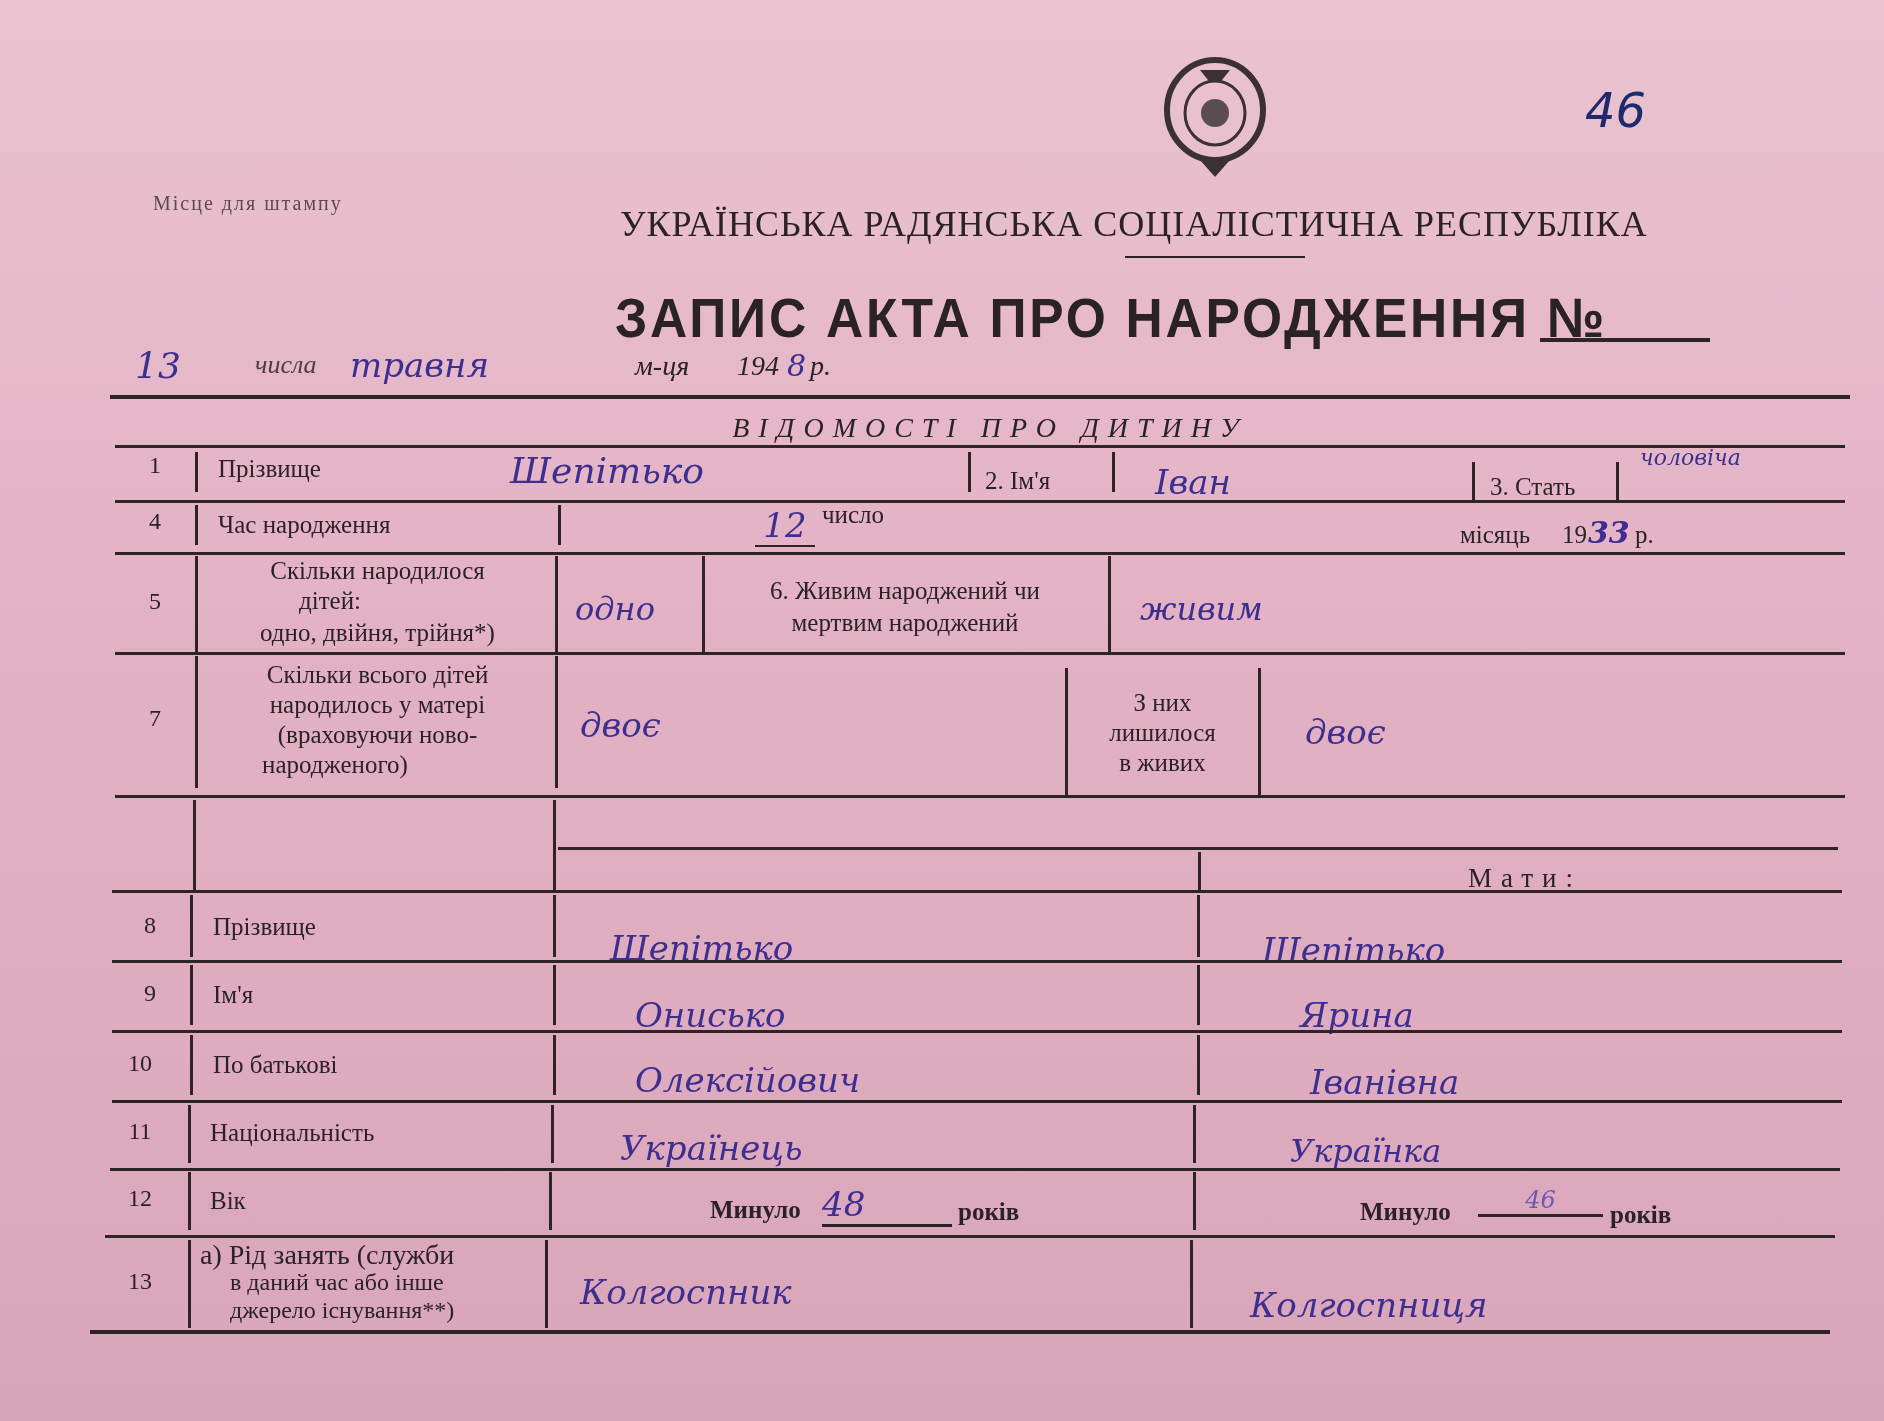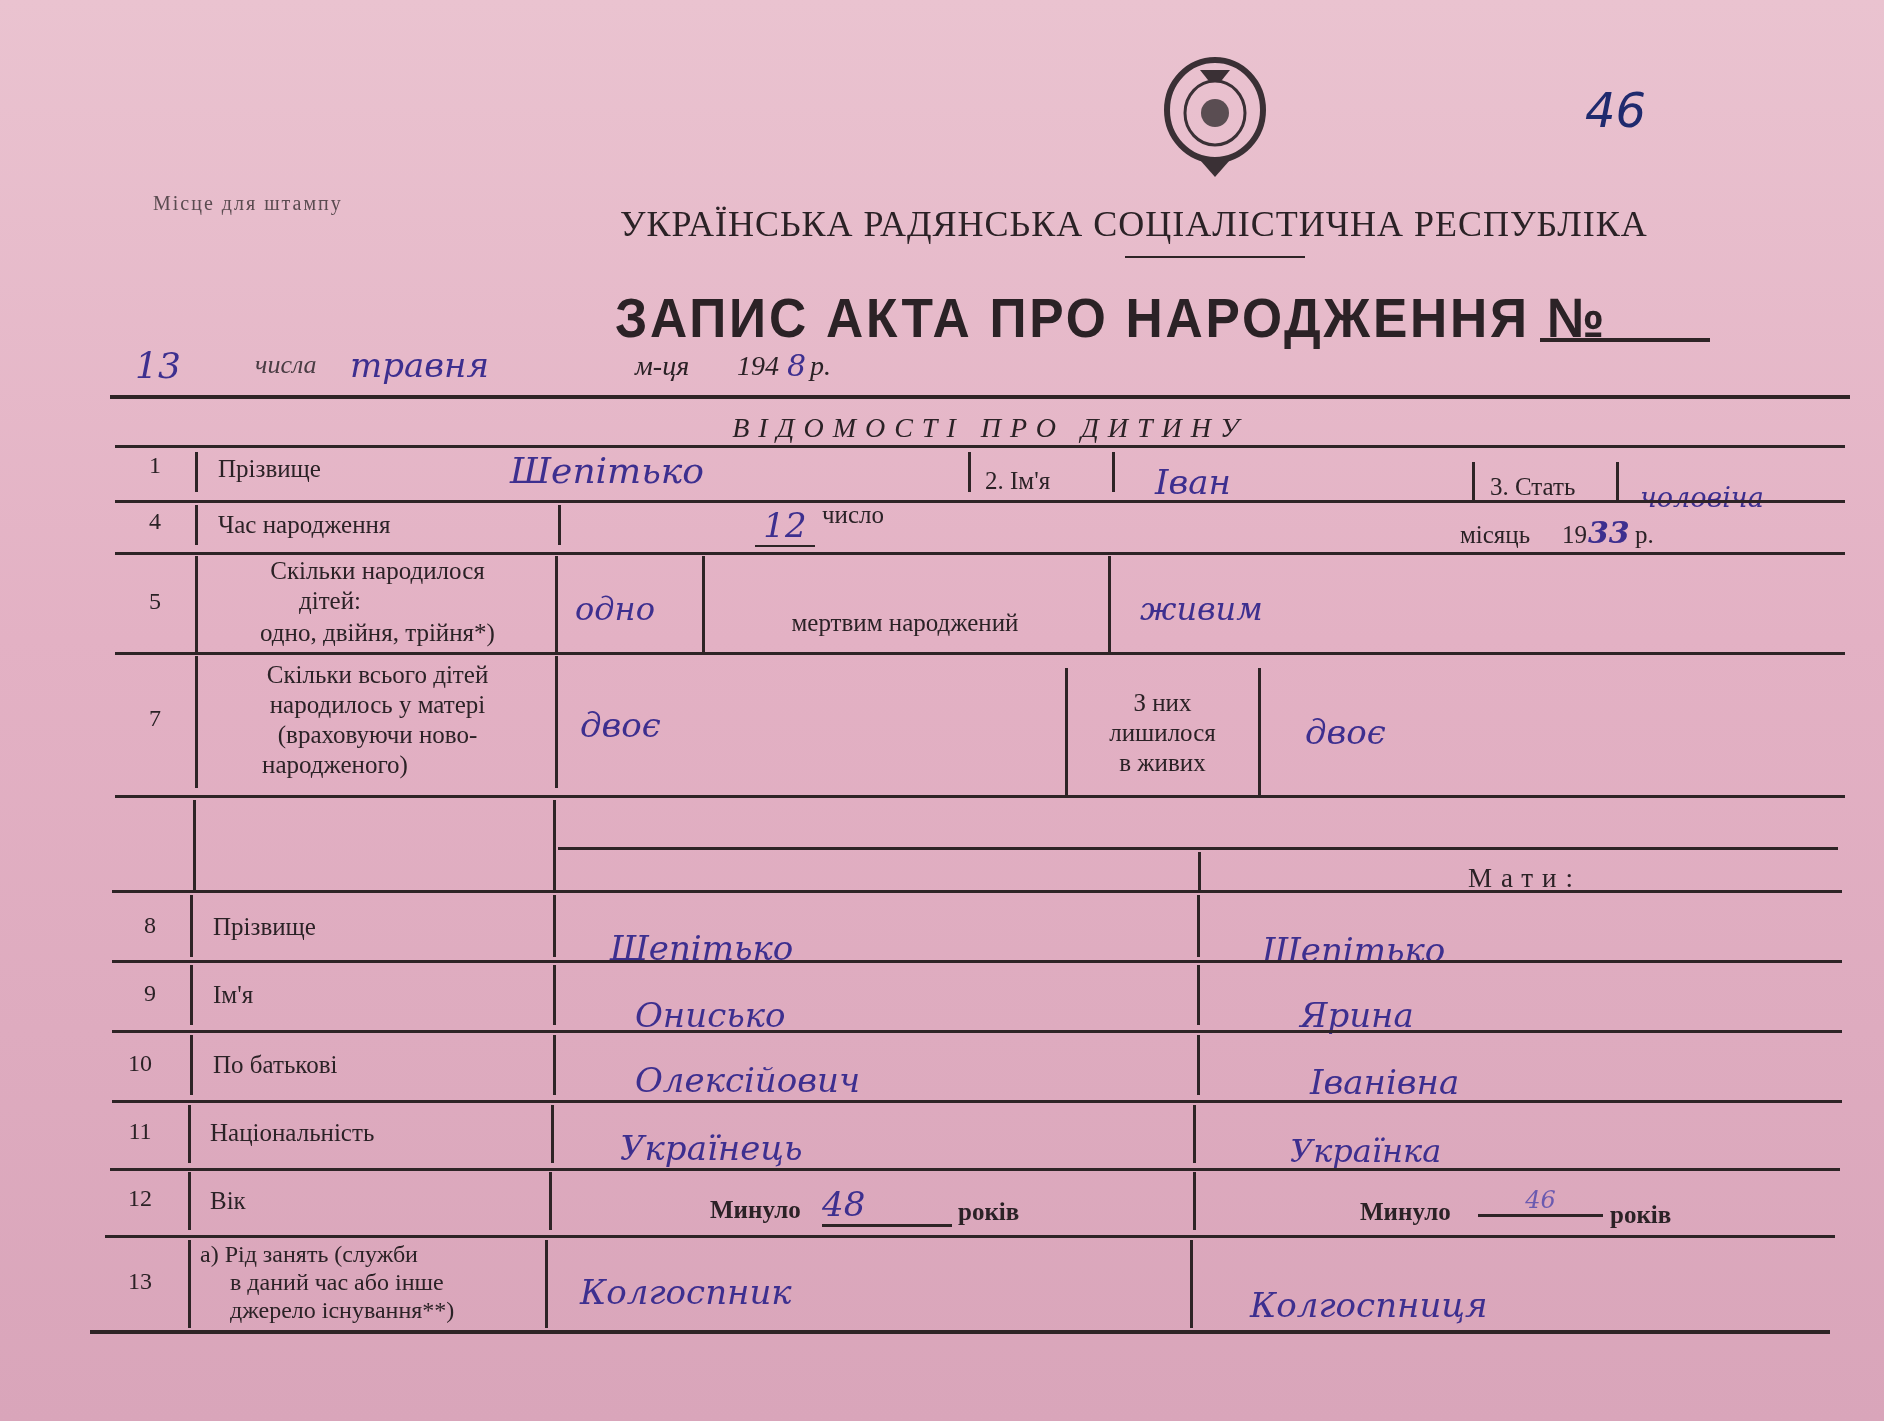--- a/index.html
+++ b/index.html
@@ -71,21 +71,21 @@
   <div class="vline" style="left:195px; top:452px; height:40px;"></div>
   <div class="lbl" style="left:218px; top:454px;">Прізвище</div>
   <div class="abs hw" style="left:510px; top:450px; font-size:36px;">Шепітько</div>
   <div class="vline" style="left:968px; top:452px; height:40px;"></div>
   <div class="lbl" style="left:985px; top:466px;">2. Ім'я</div>
   <div class="vline" style="left:1112px; top:452px; height:40px;"></div>
   <div class="abs hw" style="left:1155px; top:462px; font-size:34px;">Іван</div>
   <div class="vline" style="left:1472px; top:462px; height:40px;"></div>
   <div class="lbl" style="left:1490px; top:472px;">3. Стать</div>
   <div class="vline" style="left:1616px; top:462px; height:40px;"></div>
-  <div class="abs hw" style="left:1640px; top:482px; font-size:27px;">чоловіча</div>
+  <div class="abs hw" style="left:1640px; top:445px; font-size:22px;">чоловіча</div>
   <div class="hline" style="left:115px; top:500px; width:1730px;"></div>
 
   <div class="num" style="left:135px; top:508px;">4</div>
   <div class="vline" style="left:195px; top:505px; height:40px;"></div>
   <div class="lbl" style="left:218px; top:510px;">Час народження</div>
   <div class="vline" style="left:558px; top:505px; height:40px;"></div>
   <div class="abs hw" style="left:755px; top:505px; font-size:34px; border-bottom:2px solid #2e2426; width:60px; text-align:center;">12</div>
   <div class="lbl" style="left:822px; top:500px;">число</div>
   <div class="lbl" style="left:1460px; top:520px;">місяць</div>
   <div class="lbl" style="left:1562px; top:520px;">19</div>
@@ -94,20 +94,21 @@
   <div class="hline" style="left:115px; top:552px; width:1730px;"></div>
 
   <div class="num" style="left:135px; top:588px;">5</div>
   <div class="vline" style="left:195px; top:556px; height:98px;"></div>
   <div class="lbl center" style="left:205px; top:556px; width:345px;">Скільки народилося</div>
   <div class="lbl center" style="left:205px; top:586px; width:250px;">дітей:</div>
   <div class="lbl center" style="left:205px; top:618px; width:345px;">одно, двійня, трійня*)</div>
   <div class="vline" style="left:555px; top:556px; height:98px;"></div>
   <div class="abs hw" style="left:575px; top:590px; font-size:32px;">одно</div>
   <div class="vline" style="left:702px; top:556px; height:98px;"></div>
+  <div class="lbl center" style="left:710px; top:576px; width:390px;">6. Живим народжений чи</div>
   <div class="lbl center" style="left:710px; top:608px; width:390px;">мертвим народжений</div>
   <div class="vline" style="left:1108px; top:556px; height:98px;"></div>
   <div class="abs hw" style="left:1140px; top:590px; font-size:32px;">живим</div>
   <div class="hline" style="left:115px; top:652px; width:1730px;"></div>
 
   <div class="num" style="left:135px; top:705px;">7</div>
   <div class="vline" style="left:195px; top:656px; height:132px;"></div>
   <div class="lbl center" style="left:205px; top:660px; width:345px;">Скільки всього дітей</div>
   <div class="lbl center" style="left:205px; top:690px; width:345px;">народилось у матері</div>
   <div class="lbl center" style="left:205px; top:720px; width:345px;">(враховуючи ново-</div>
@@ -175,21 +176,21 @@
     <div class="abs hw" style="left:822px; top:1184px; font-size:34px; width:130px; border-bottom:3px solid #2e2426;">48</div>
     <div class="lbl" style="left:958px; top:1197px; font-weight:bold;">років</div>
     <div class="vline" style="left:1193px; top:1172px; height:58px;"></div>
     <div class="lbl" style="left:1360px; top:1197px; font-weight:bold;">Минуло</div>
     <div class="abs hw" style="left:1478px; top:1186px; font-size:24px; width:125px; text-align:center; color:#6a5ab0; border-bottom:3px solid #2e2426;">46</div>
     <div class="lbl" style="left:1610px; top:1200px; font-weight:bold;">років</div>
     <div class="hline" style="left:105px; top:1235px; width:1730px;"></div>
 
     <div class="num" style="left:120px; top:1268px;">13</div>
     <div class="vline" style="left:188px; top:1240px; height:88px;"></div>
-    <div class="lbl" style="left:200px; top:1240px; font-size:24px;">а) Рід занять (служби</div>
+    <div class="lbl" style="left:200px; top:1240px; font-size:28px;">а) Рід занять (служби</div>
     <div class="lbl" style="left:230px; top:1268px; font-size:24px;text-align:right;">в даний час або інше</div>
     <div class="lbl" style="left:230px; top:1296px; font-size:24px;">джерело існування**)</div>
     <div class="vline" style="left:545px; top:1240px; height:88px;"></div>
     <div class="abs hw" style="left:580px; top:1272px; font-size:34px;">Колгоспник</div>
     <div class="vline" style="left:1190px; top:1240px; height:88px;"></div>
     <div class="abs hw" style="left:1250px; top:1285px; font-size:34px;">Колгоспниця</div>
     <div class="hline" style="left:90px; top:1330px; width:1740px; height:4px;"></div>
   </div>
 </div>
 

